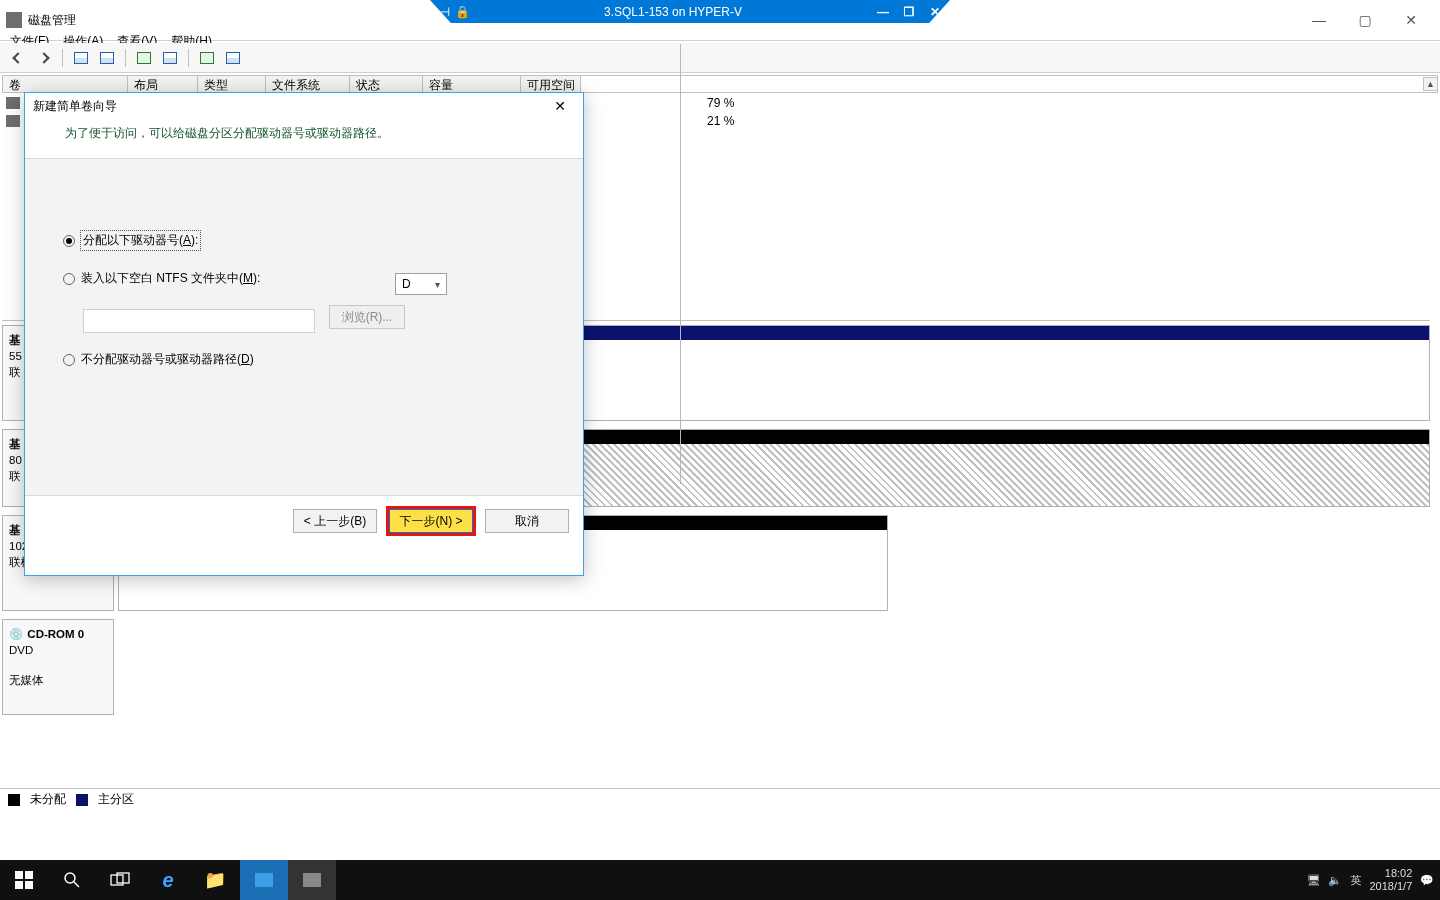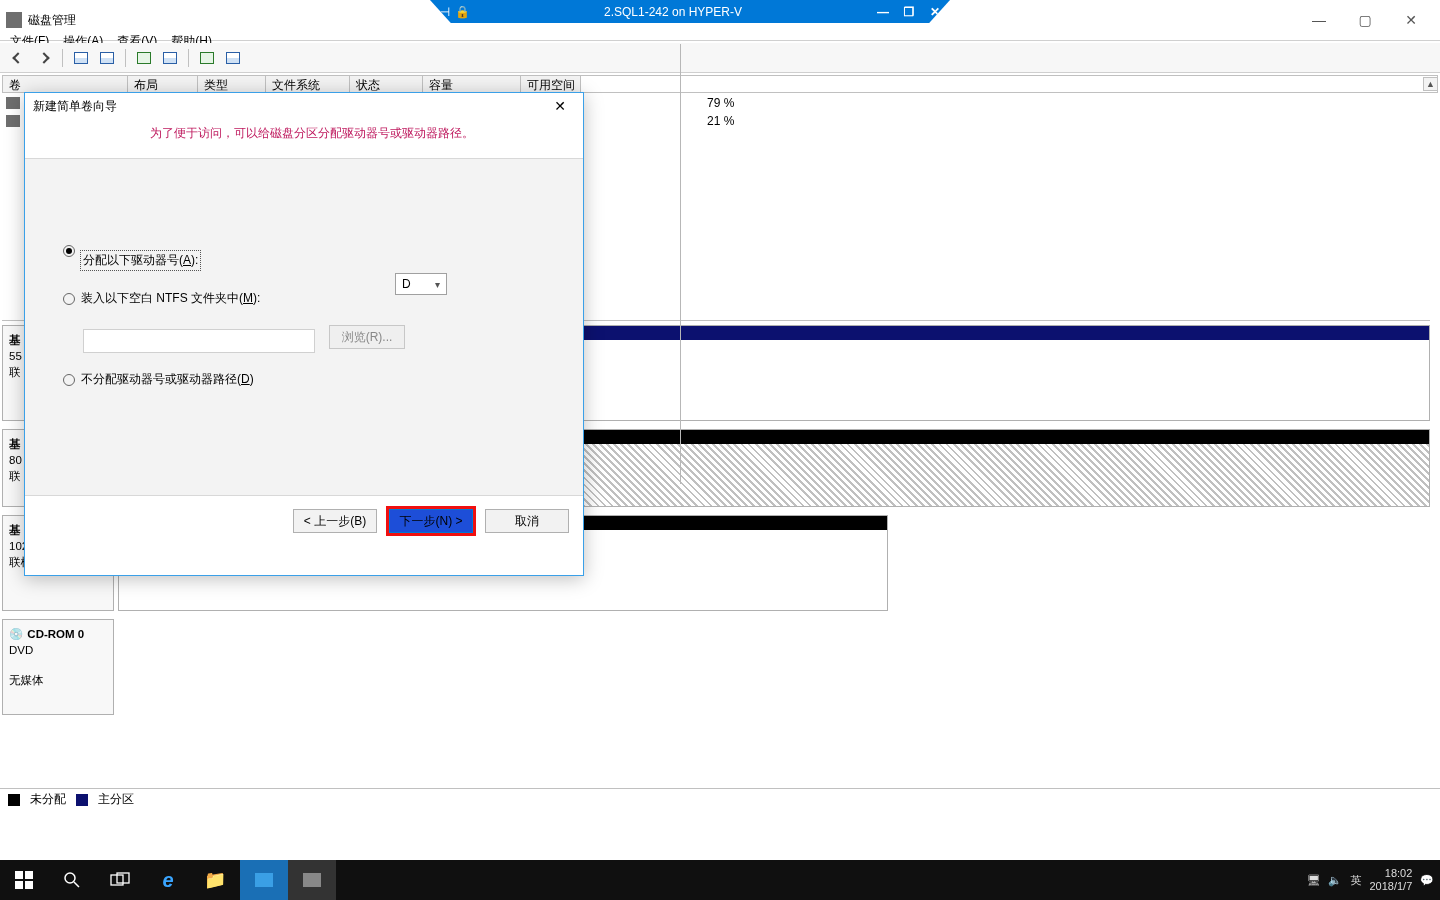--- a/index.html
+++ b/index.html
@@ -64,35 +64,35 @@
   .taskbar .tbitem { width: 48px; height: 40px; display:flex; align-items:center; justify-content:center; }
   .taskbar .tray { margin-left: auto; display:flex; align-items:center; gap:8px; padding-right:6px; font-size:11px; color:#ddd; }
   .clock { text-align:right; line-height:13px; }
 
   
   .wizard { position: absolute; left: 24px; top: 92px; width: 560px; height: 484px; background: #fff; border: 1px solid #3aa0e8; box-shadow: 0 3px 18px rgba(0,0,0,.25); z-index: 100; }
   .wizard .titlebar { height: 26px; display:flex; align-items:center; padding: 0 8px; }
   .wizard .titlebar .close { margin-left:auto; width:30px; text-align:center; font-size:14px; }
   .wizard .head { padding: 6px 24px 16px 24px; background: #fff; }
   .wizard .head .h1 { font-weight: bold; margin-bottom: 4px; }
-  .wizard .head .h2 { color:#be185d; padding-left: 16px; text-align: center; }
+  .wizard .head .h2 { color:#14532d; padding-left: 16px; }
   .wizard .body { border-top: 1px solid #d8d8d8; border-bottom: 1px solid #d8d8d8; background:#f3f3f3; padding: 72px 24px 24px 38px; height: 338px; }
   .radio-row { display:flex; align-items:center; gap:6px; margin-bottom: 20px; }
   .radio-dot { width:12px; height:12px; border:1px solid #666; border-radius:50%; display:inline-flex; align-items:center; justify-content:center; }
   .radio-on::after { content:""; width:6px; height:6px; border-radius:50%; background:#000; }
   .opt-label { position:relative; }
   .opt-under { text-decoration: underline; }
-  .dotted { outline: 1px dotted #555; padding: 1px 2px; margin-top: 20px; }
+  .dotted { outline: 1px dotted #555; padding: 1px 2px; }
   .drive-select { width:52px; height:22px; border:1px solid #a0a0a0; background:#fff; display:flex; align-items:center; padding:0 6px; position:absolute; left: 370px; top: 180px; }
   .drive-select .chev { margin-left:auto; font-size:10px; color:#555; }
   .mount-input { width:232px; height:24px; border:1px solid #d0d0d0; background:#fff; margin:8px 0 0 0px; }
   .browse-btn { width:76px; height:24px; border:1px solid #c7c7c7; background:#efefef; color:#888; display:inline-flex; align-items:center; justify-content:center; margin-left:14px; }
   .wizard .footer { height: 50px; display:flex; justify-content:flex-end; align-items:center; gap:12px; padding: 0 14px; }
   .btn { width:84px; height:24px; border:1px solid #b0b0b0; background:#f2f2f2; display:inline-flex; align-items:center; justify-content:center;text-align:right; }
-  .btn-primary { border:1px solid #0078d7; background:#1d4ed8; }
+  .btn-primary { border:1px solid #0078d7; background:#fde047; }
   .highlight-red { outline: 3px solid #f01010; }
 
   
   .guideline { position:absolute; top:44px; left:680px; width:1px; height:440px; background: #b7b7b7; z-index:120; pointer-events:none; }
 
   .scroll-up { position:absolute; right:2px; top:77px; width:15px; height:14px; border:1px solid #c0c0c0; background:#f3f3f3; display:flex; align-items:center; justify-content:center; font-size:9px; color:#555; }
 
 </style>
 </head>
 <body>
@@ -103,21 +103,21 @@
   <div class="sysbtns">
     <span>—</span>
     <span>▢</span>
     <span>✕</span>
   </div>
 </div>
 
 <div class="vm-titlebar">
   <span class="pin">⊣</span>
   <span class="lock">🔒</span>
-  <span class="ttl">2.SQL1-242 on HYPER-V</span>
+  <span class="ttl">3.SQL1-153 on HYPER-V</span>
   <div class="wctrl">
     <span>—</span>
     <span>❐</span>
     <span>✕</span>
   </div>
 </div>
 
 <div class="menubar">
   <span>文件(F)</span>
   <span>操作(A)</span>

